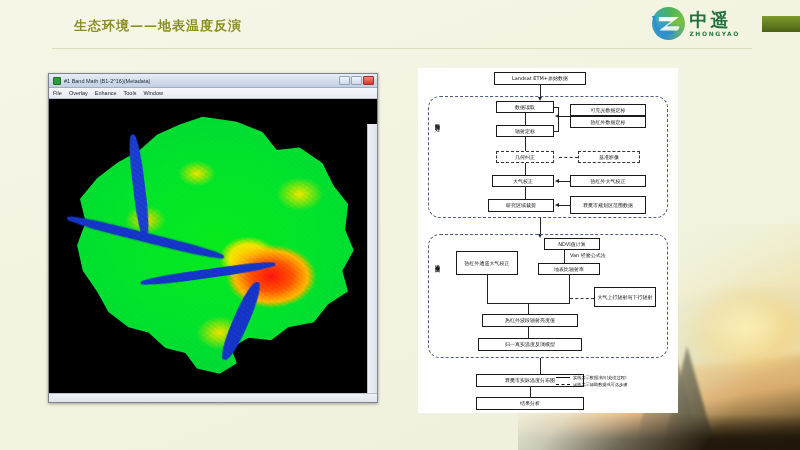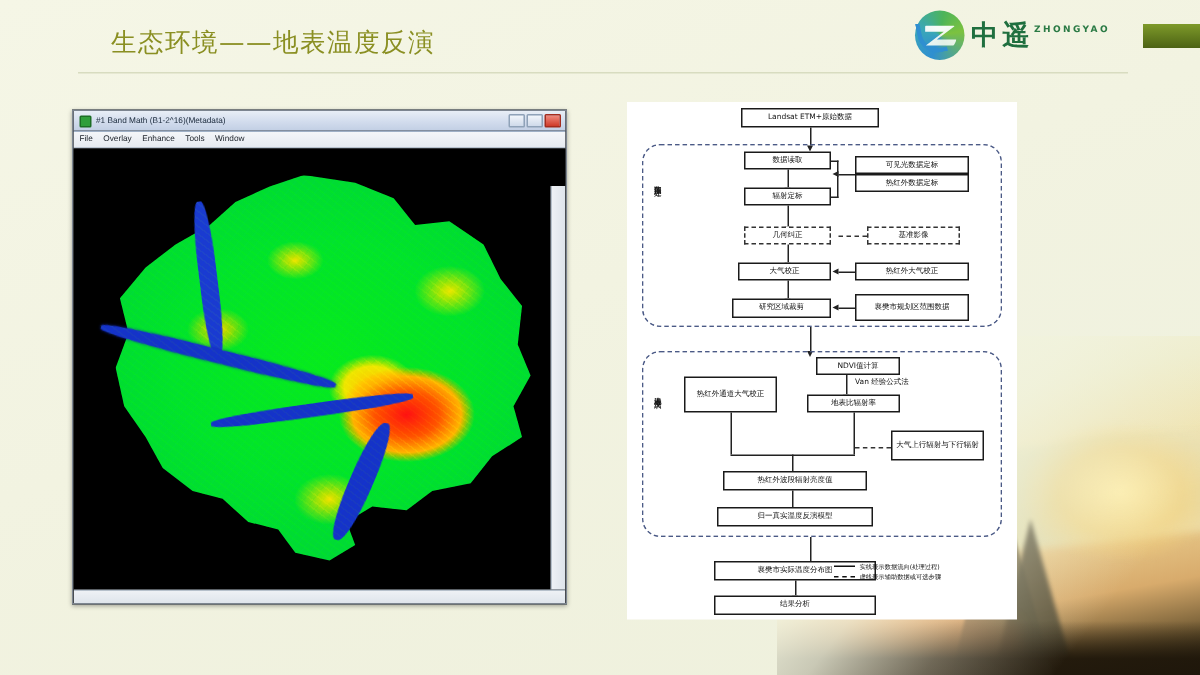--- a/index.html
+++ b/index.html
@@ -89,21 +89,21 @@
   .photo .wash {
     position: absolute; inset: -10%;
     background: linear-gradient(128deg,
         #f1f3df 0%, #f1f3df 30%, rgba(241,243,223,.80) 44%,
         rgba(241,243,223,.35) 58%, rgba(241,243,223,0) 74%);
   }
 
   
   .title {
     position: absolute; left: 74px; top: 17px;
-    font-size: 17px; font-weight: normal;
+    font-size: 13px; font-weight: bold;
     color: #8a8f22; letter-spacing: 1px;
     white-space: nowrap;
   }
   .title-rule {
     position: absolute; left: 52px; top: 48px;
     width: 700px; height: 1px;
     background: #d8dcc0;
   }
   .logo {
     position: absolute; right: 60px; top: 7px;
@@ -123,21 +123,21 @@
     opacity: .95;
   }
   .logo-mark .swoosh {
     position: absolute; left: 2px; top: 7px;
     width: 18px; height: 22px;
     border-left: 3px solid #2f8fd0;
     border-bottom: 3px solid #2f8fd0;
     border-radius: 0 0 0 14px;
     transform: rotate(-12deg);
   }
-  .logo-text { display: flex; flex-direction: row; line-height: 1; }
+  .logo-text { display: flex; flex-direction: column; line-height: 1; }
   .logo-cn {
     font-size: 18px; font-weight: bold; color: #1f6f3f; letter-spacing: 3px;
   }
   .logo-en {
     font-size: 6px; font-weight: bold; color: #2a7a44;
     letter-spacing: 1.6px; margin-top: 2px;
   }
   .header-bar {
     position: absolute; right: 0; top: 16px;
     width: 38px; height: 16px;

